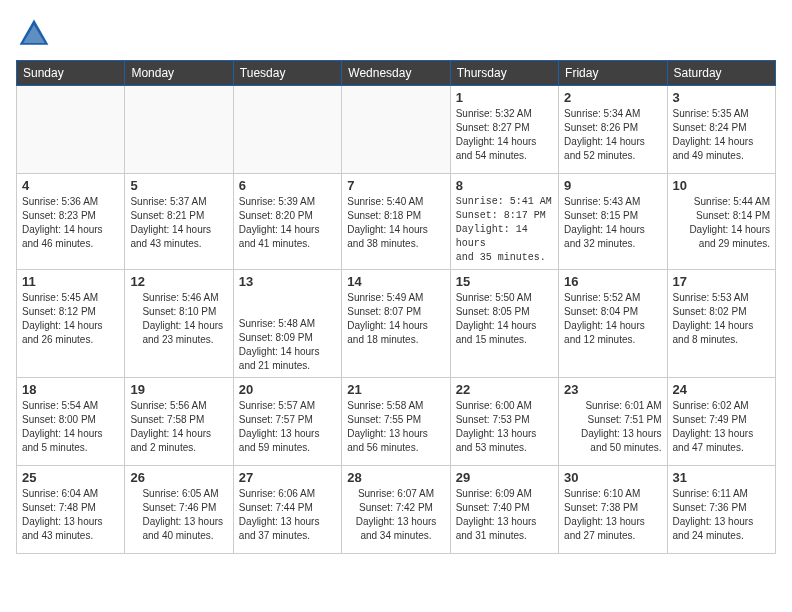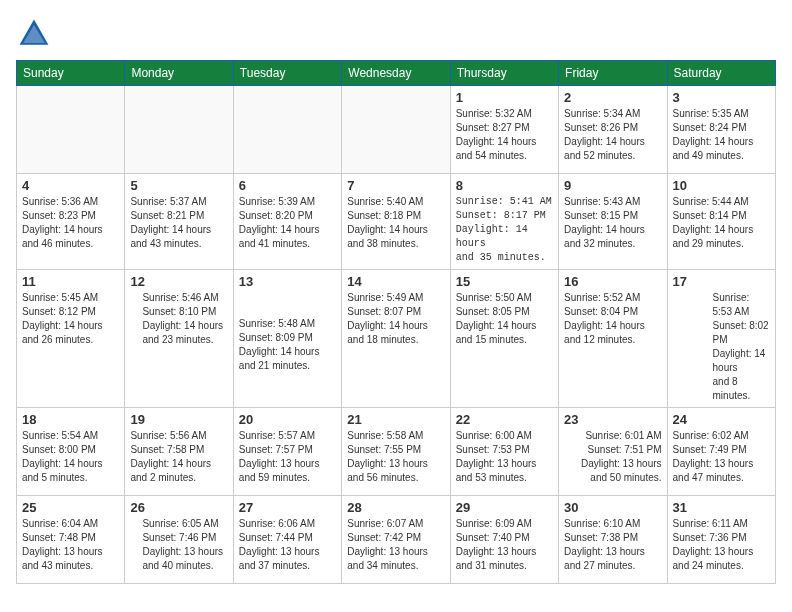--- a/index.html
+++ b/index.html
@@ -51,21 +51,21 @@
     .location {
       font-size: 15px;
       color: #555;
     }
     .calendar {
       width: 100%;
       border-collapse: collapse;
       font-size: 11px;
     }
     .calendar th {
-      background: #15803d;
+      background: #404040;
       color: #fff;
       padding: 5px 6px;
       text-align: left;
       font-size: 12px;
       font-weight: normal;
       border: 1px solid #1a5fa8;
     }
     .calendar td {
       border: 1px solid #ccc;
       vertical-align: top;
@@ -187,21 +187,21 @@
         </td>
         <td>
           <div class="day-number">9</div>
           <div class="day-info" style="white-space: pre-line;">Sunrise: 5:43 AM
 Sunset: 8:15 PM
 Daylight: 14 hours
 and 32 minutes.</div>
         </td>
         <td>
           <div class="day-number">10</div>
-          <div class="day-info" style="white-space: pre-line;">Sunrise: 5:44 AM
+          <div class="day-info" style="white-space: pre-line; text-align: right;">Sunrise: 5:44 AM
 Sunset: 8:14 PM
 Daylight: 14 hours
 and 29 minutes.</div>
         </td>
       </tr>
       <tr>
         <td>
           <div class="day-number">11</div>
           <div class="day-info" style="white-space: pre-line;">Sunrise: 5:45 AM
 Sunset: 8:12 PM
@@ -238,21 +238,21 @@
         </td>
         <td>
           <div class="day-number">16</div>
           <div class="day-info" style="white-space: pre-line;">Sunrise: 5:52 AM
 Sunset: 8:04 PM
 Daylight: 14 hours
 and 12 minutes.</div>
         </td>
         <td>
           <div class="day-number">17</div>
-          <div class="day-info" style="white-space: pre-line; margin-left: 40px;">Sunrise: 5:53 AM
+          <div class="day-info" style="white-space: pre-line;">Sunrise: 5:53 AM
 Sunset: 8:02 PM
 Daylight: 14 hours
 and 8 minutes.</div>
         </td>
       </tr>
       <tr>
         <td>
           <div class="day-number">18</div>
           <div class="day-info" style="white-space: pre-line;">Sunrise: 5:54 AM
 Sunset: 8:00 PM
@@ -319,21 +319,21 @@
         </td>
         <td>
           <div class="day-number">27</div>
           <div class="day-info" style="white-space: pre-line;">Sunrise: 6:06 AM
 Sunset: 7:44 PM
 Daylight: 13 hours
 and 37 minutes.</div>
         </td>
         <td>
           <div class="day-number">28</div>
-          <div class="day-info" style="white-space: pre-line;">Sunrise: 6:07 AM
+          <div class="day-info" style="white-space: pre-line; text-align: center;">Sunrise: 6:07 AM
 Sunset: 7:42 PM
 Daylight: 13 hours
 and 34 minutes.</div>
         </td>
         <td>
           <div class="day-number">29</div>
           <div class="day-info" style="white-space: pre-line;">Sunrise: 6:09 AM
 Sunset: 7:40 PM
 Daylight: 13 hours
 and 31 minutes.</div>

